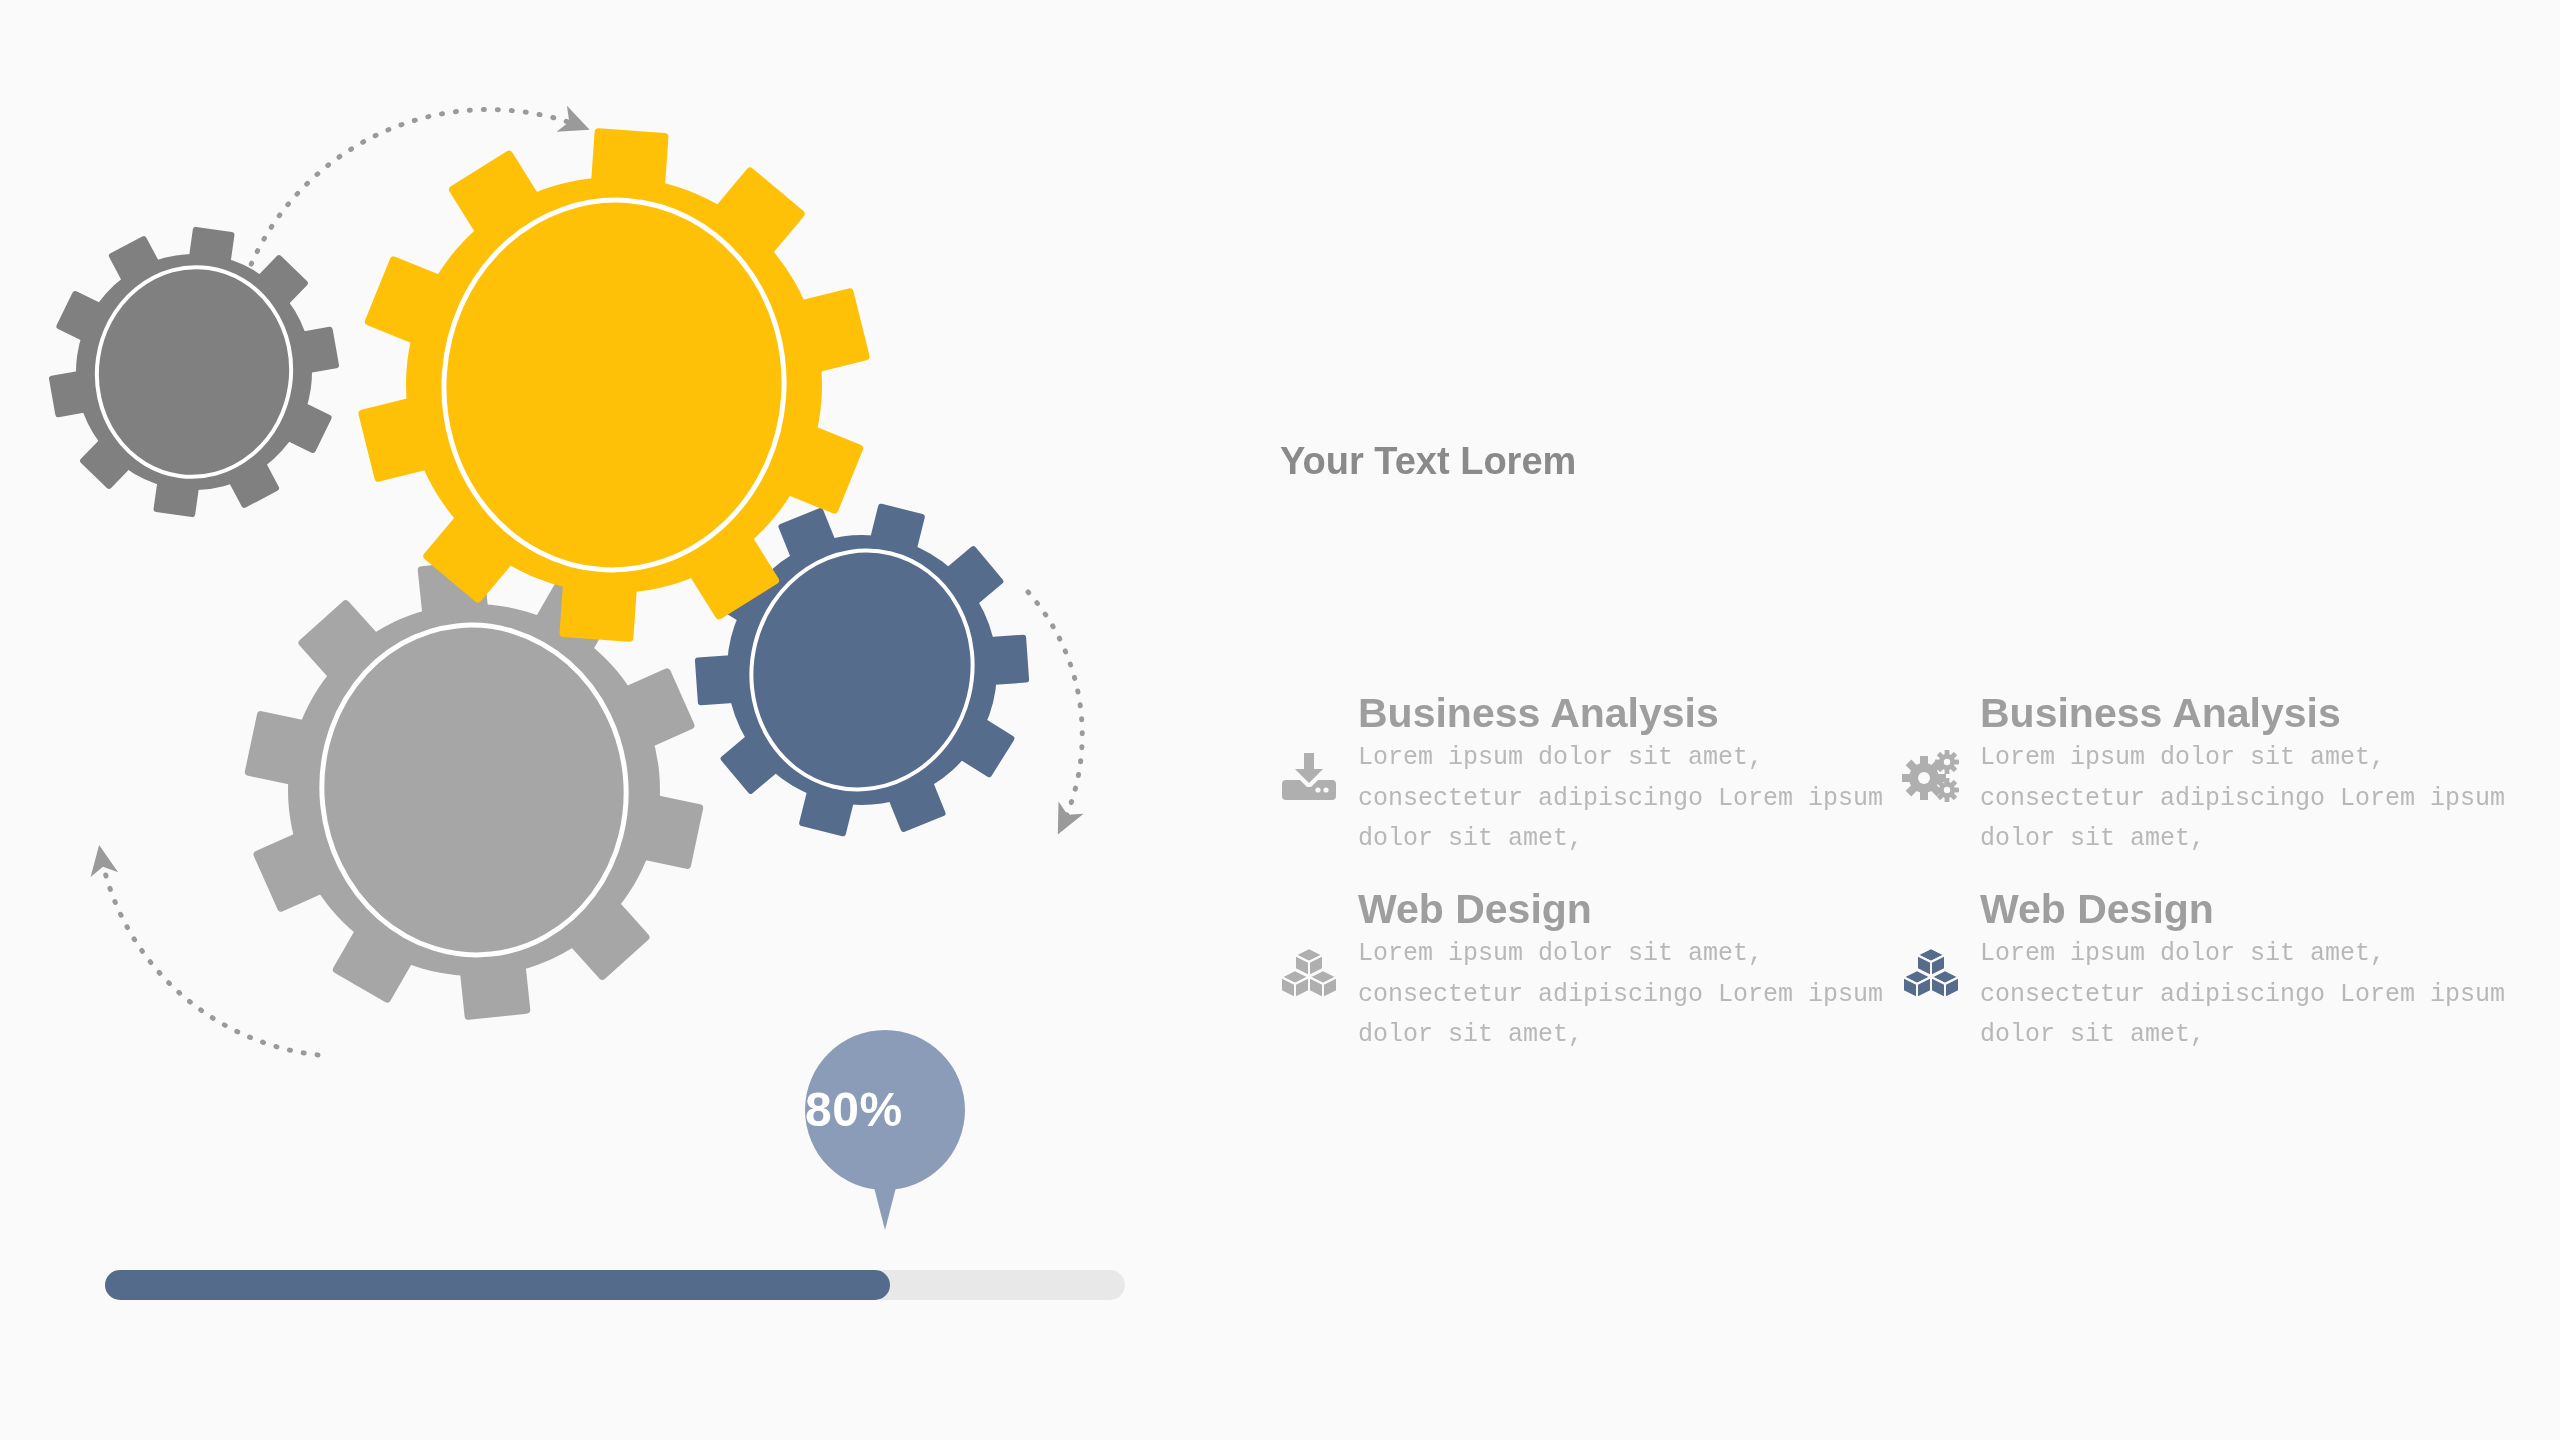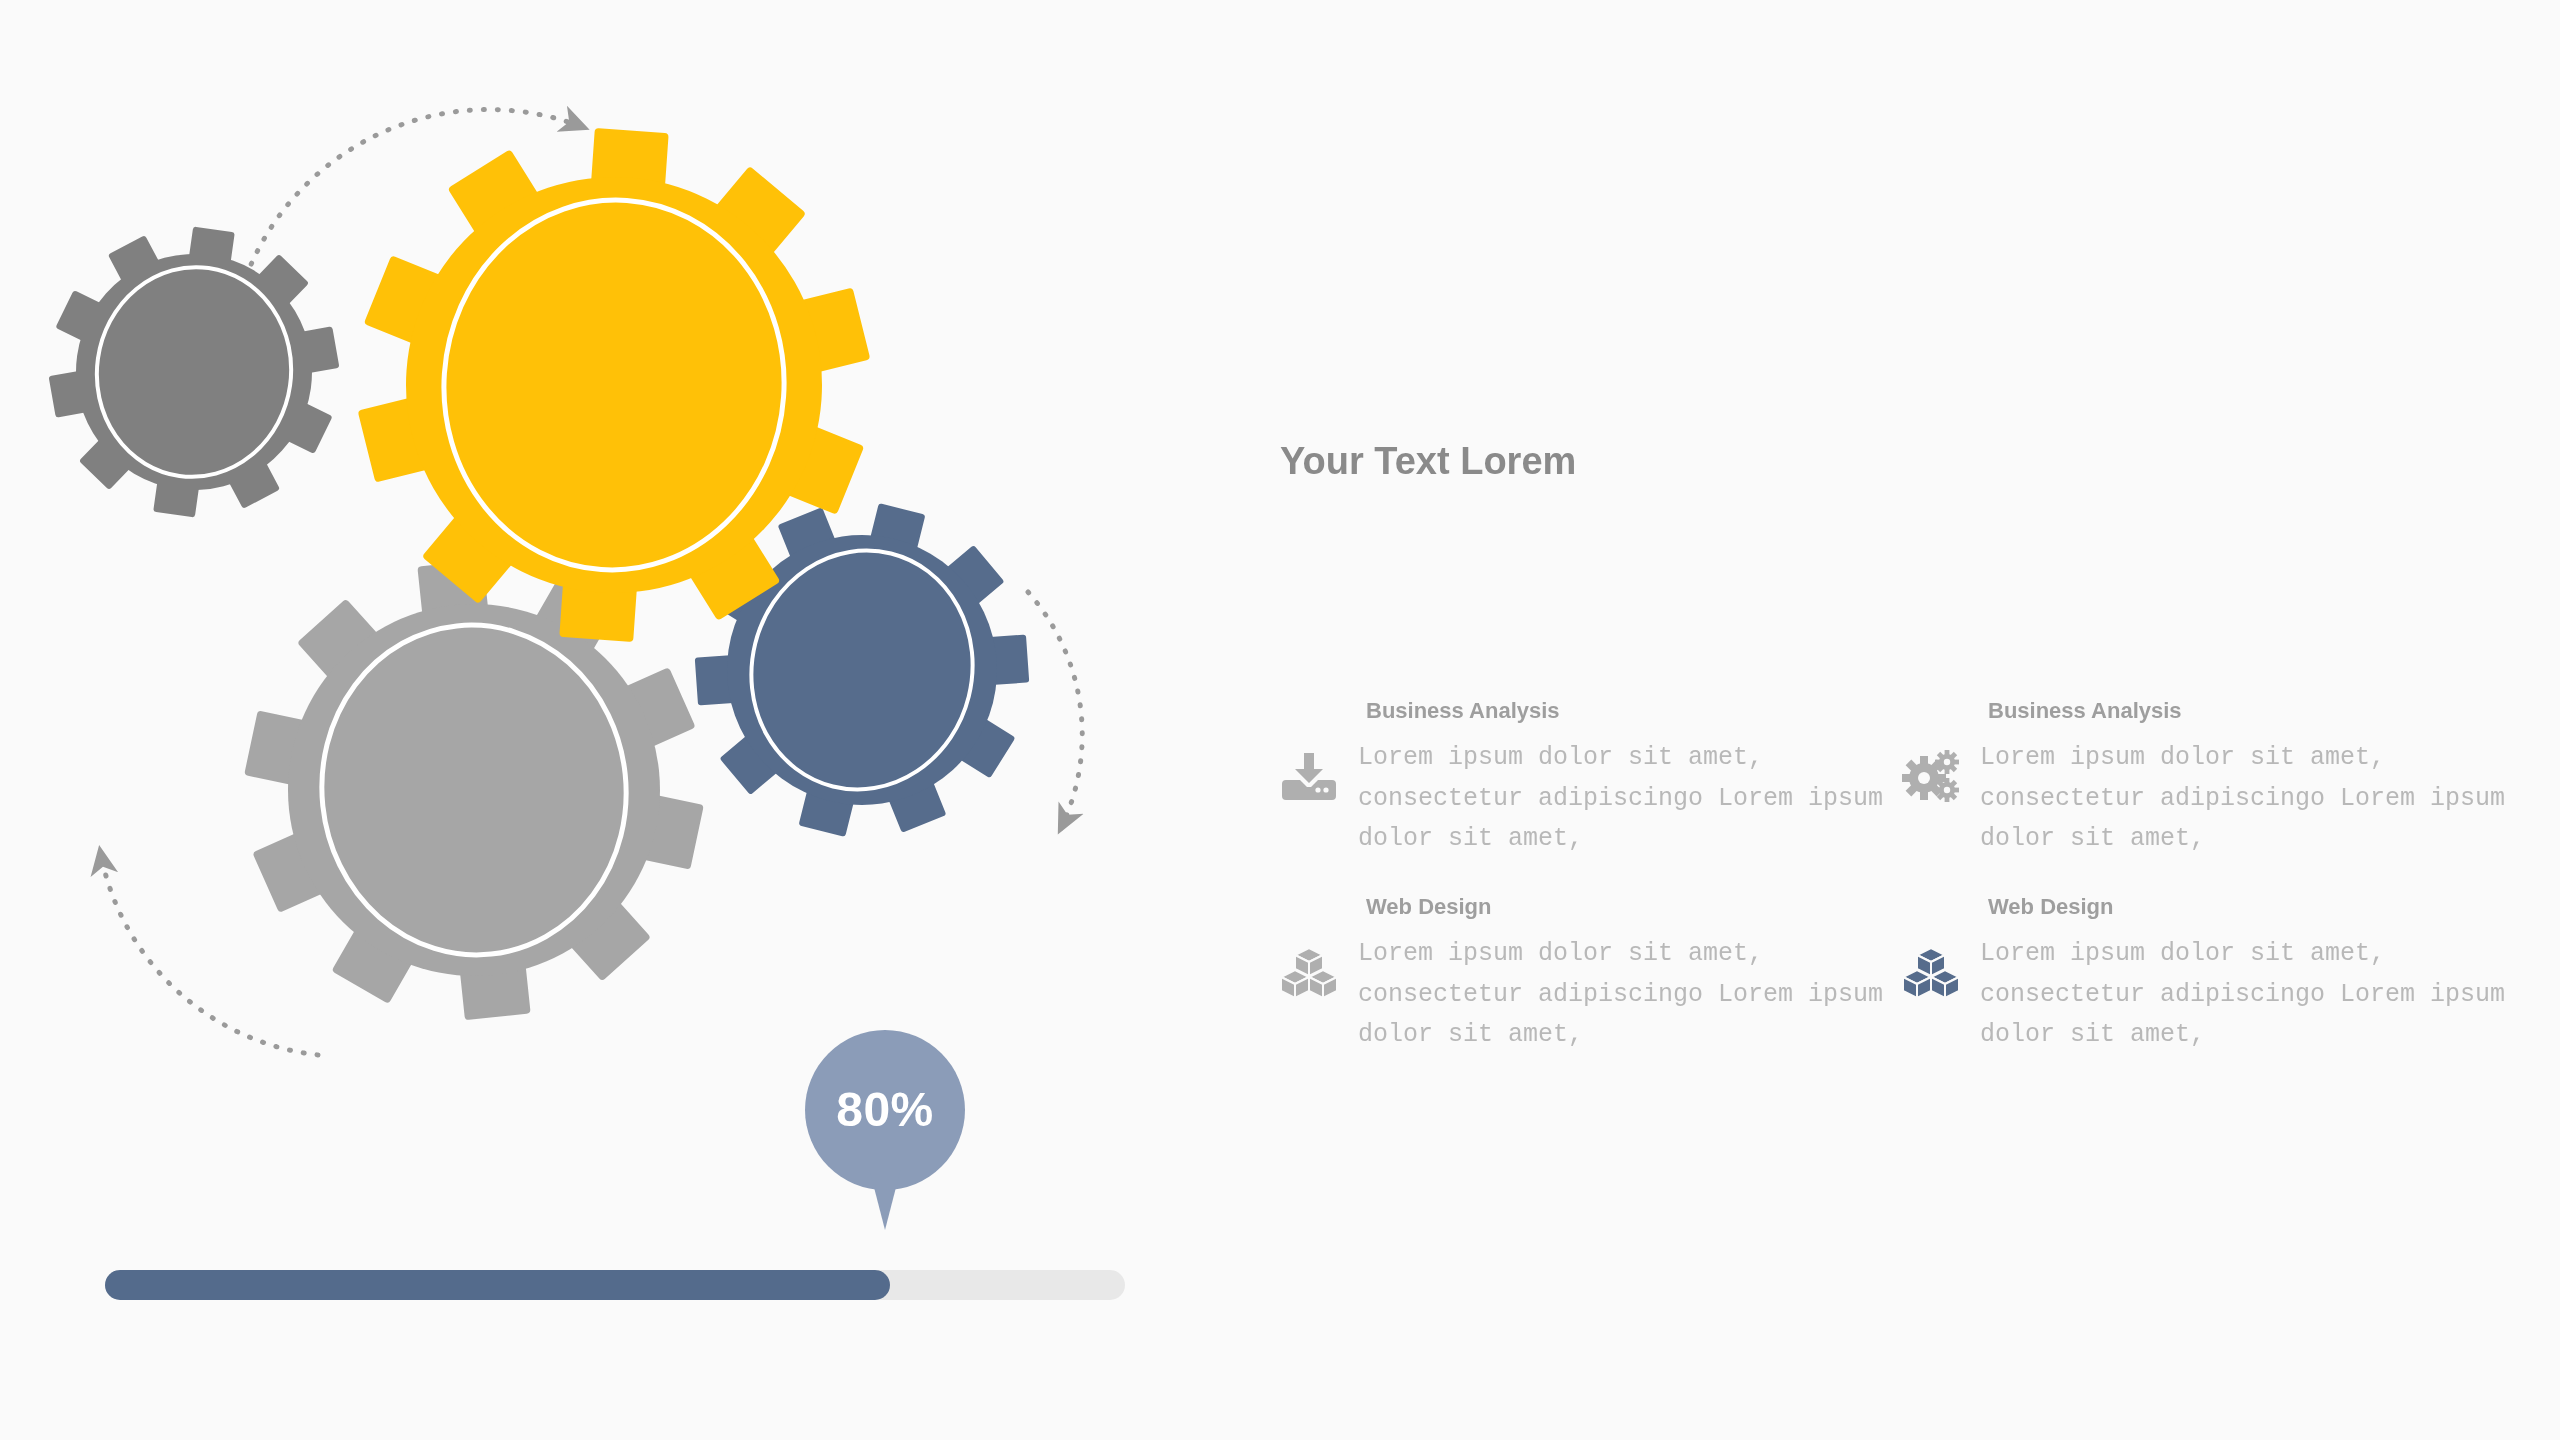--- a/index.html
+++ b/index.html
@@ -53,21 +53,21 @@
   .badge-circle {
     position: absolute;
     left: 0;
     top: 0;
     width: 160px;
     height: 160px;
     border-radius: 50%;
     background: #8B9CB8;
     display: flex;
     align-items: center;
-    justify-content: center;
+    justify-content: flex-start;
   }
   .badge-value {
     color: #ffffff;
     font-size: 48px;
     font-weight: bold;
     letter-spacing: 0.5px;
     line-height: 1;
   }
   .badge-tail {
     position: absolute;
@@ -151,22 +151,22 @@
   }
   .feature.c0 { left: 0px; }
   .feature.c1 { left: 622px; }
   .feature.r0 { top: 0px; }
   .feature.r1 { top: 196px; }
 
   .feature-title {
     position: absolute;
     left: 78px;
     top: 0px;
-    margin: 8px;
-    font-size: 22px;
+    margin: 0;
+    font-size: 41px;
     font-weight: bold;
     color: #9E9E9E;
     white-space: nowrap;
   }
   .feature-icon {
     position: absolute;
     left: 0px;
     top: 58px;
     width: 58px;
     height: 58px;

